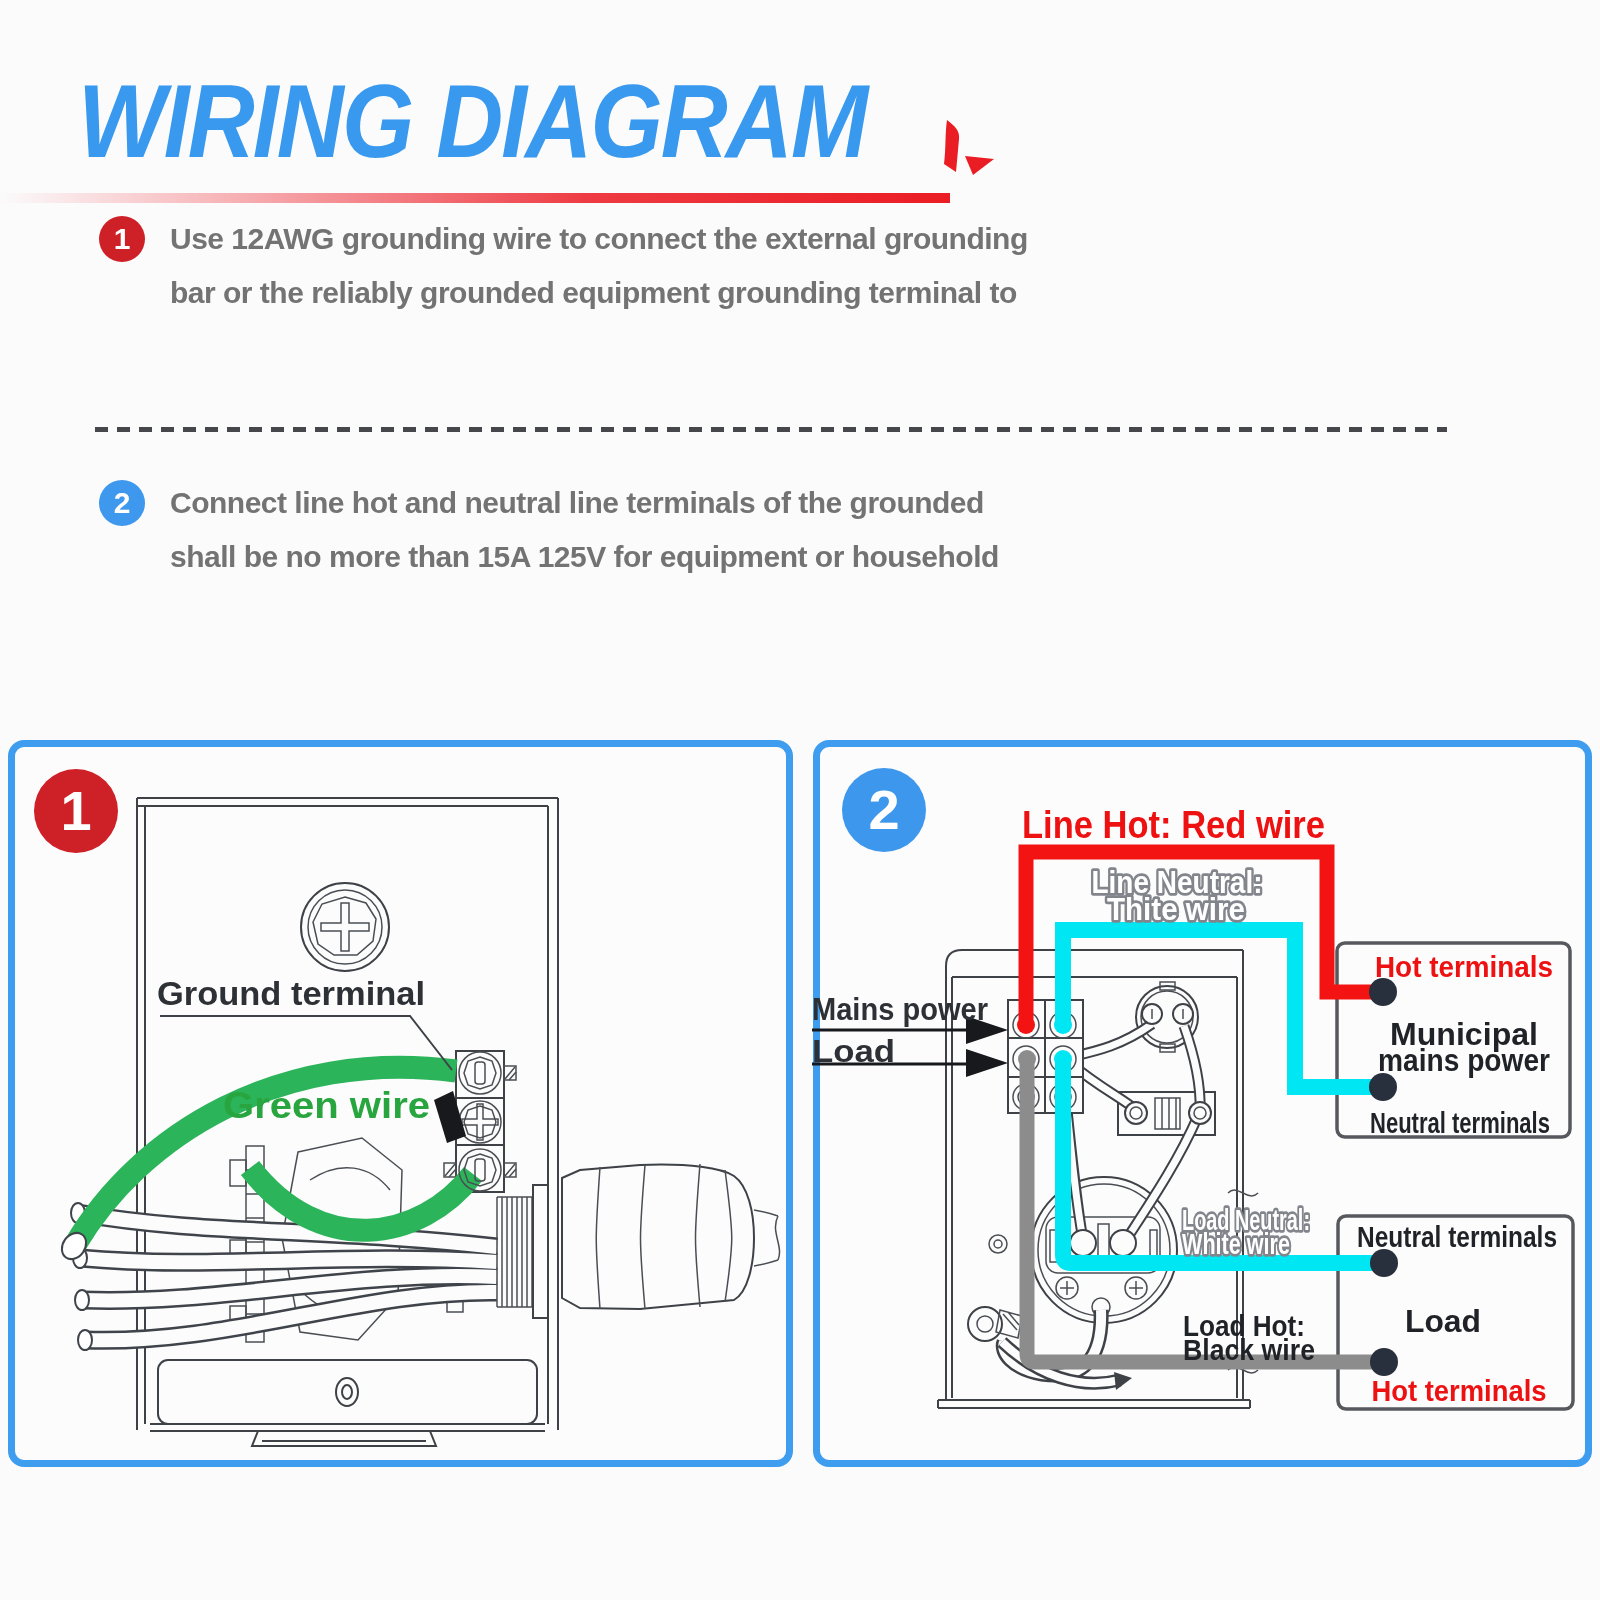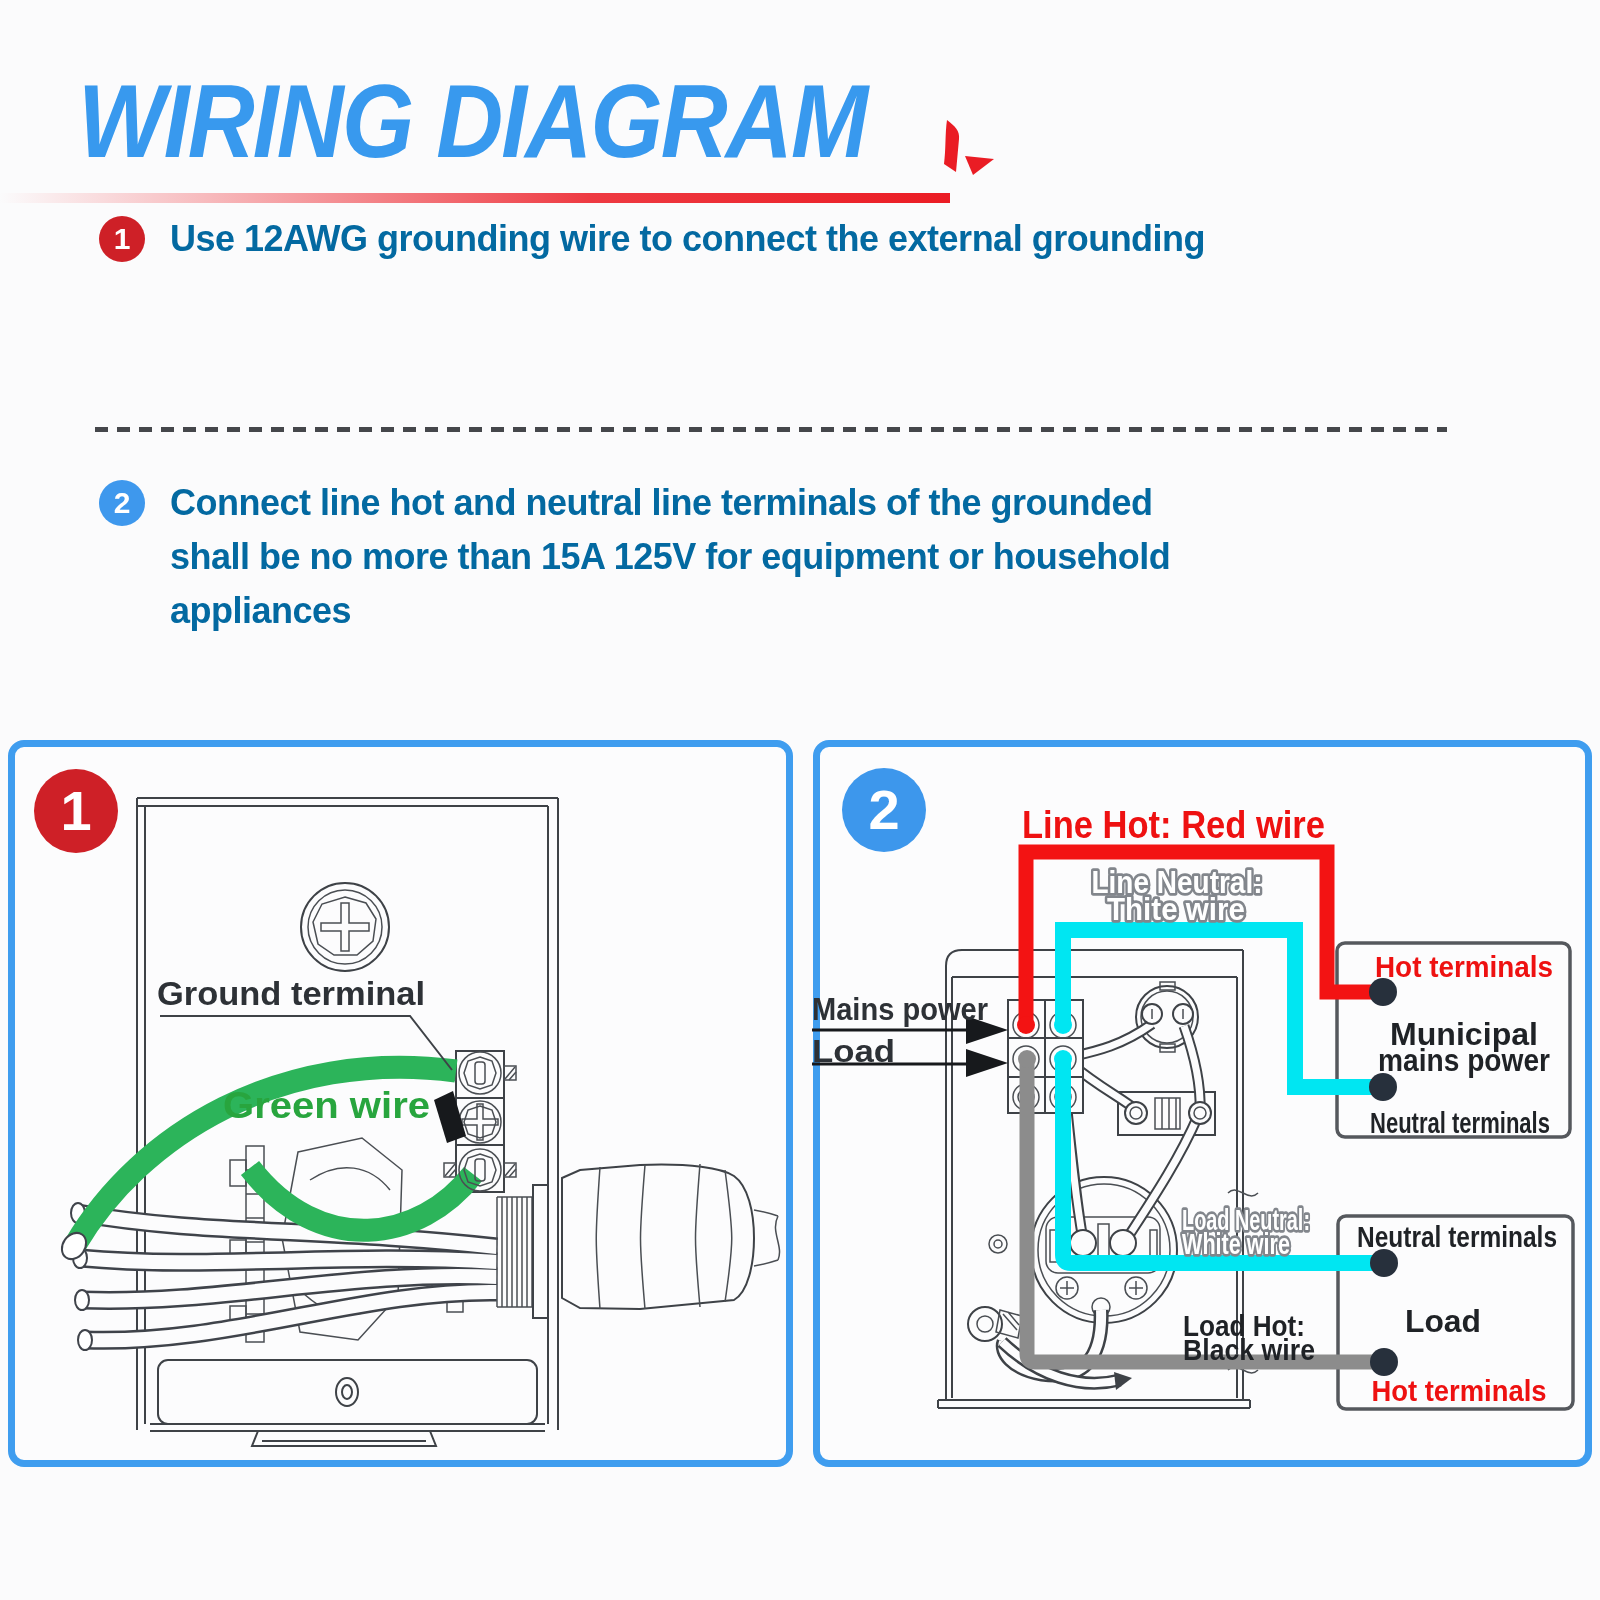--- a/index.html
+++ b/index.html
@@ -9,21 +9,21 @@
   .title{position:absolute;left:78px;top:70px;font-size:103px;font-style:italic;font-weight:bold;
          color:#3899ee;letter-spacing:-2px;white-space:nowrap;transform:scaleX(.9);
          transform-origin:left top;line-height:103px;}
   .title-underline{position:absolute;left:0;top:193px;width:950px;height:10px;
          background:linear-gradient(to right,rgba(255,240,240,0) 0%,#f7b9bc 22%,#ee3a42 62%,#eb1c24 100%);}
   
   .nbadge{position:absolute;left:99px;width:46px;height:46px;border-radius:50%;color:#fff;
           font-size:30px;font-weight:bold;text-align:center;line-height:46px;}
   .nbadge.red{background:#ce2027;}
   .nbadge.blue{background:#3e98ed;}
-  .step{position:absolute;left:170px;font-size:36px;font-weight:bold;color:#0369a1;
+  .step{position:absolute;left:170px;font-size:30px;font-weight:bold;color:#737373;
         line-height:54px;letter-spacing:-0.5px;white-space:nowrap;}
   .step1{top:212px;}
   .step2{top:476px;}
   .divider{position:absolute;left:95px;top:427px;width:1352px;height:5px;
         background:repeating-linear-gradient(to right,#45474b 0 13px,transparent 13px 22px);}
   
   .panel{position:absolute;top:740px;height:727px;border:7px solid #3f9def;border-radius:16px;
          background:#fcfcfd;box-sizing:border-box;}
   .panel.p1{left:8px;width:785px;}
   .panel.p2{left:813px;width:779px;}
@@ -47,29 +47,29 @@
 <body>
 
 <div class="page">
 
   <div class="title">WIRING DIAGRAM</div>
   <div class="title-underline"></div>
 
   <div class="nbadge red" style="top:216px;">1</div>
   <div class="step step1">
     <div>Use 12AWG grounding wire to connect the external grounding</div>
+    <div>bar or the reliably grounded equipment grounding terminal to</div>
   </div>
 
   <div class="divider"></div>
 
   <div class="nbadge blue" style="top:480px;">2</div>
   <div class="step step2">
     <div>Connect line hot and neutral line terminals of the grounded</div>
     <div>shall be no more than 15A 125V for equipment or household</div>
-    <div>appliances</div>
   </div>
 
   <div class="panel p1"></div>
   <div class="panel p2"></div>
 
   <svg class="art" width="1600" height="1600" viewBox="0 0 1600 1600">
 
     <g fill="#ea1c24">
       <path d="M947,120 C955,126 960,131 959,139 L956,172 L944,164 C946,149 945,133 947,120 Z"></path>
       <path d="M965,156 L994,159 L973,175 Z"></path>

